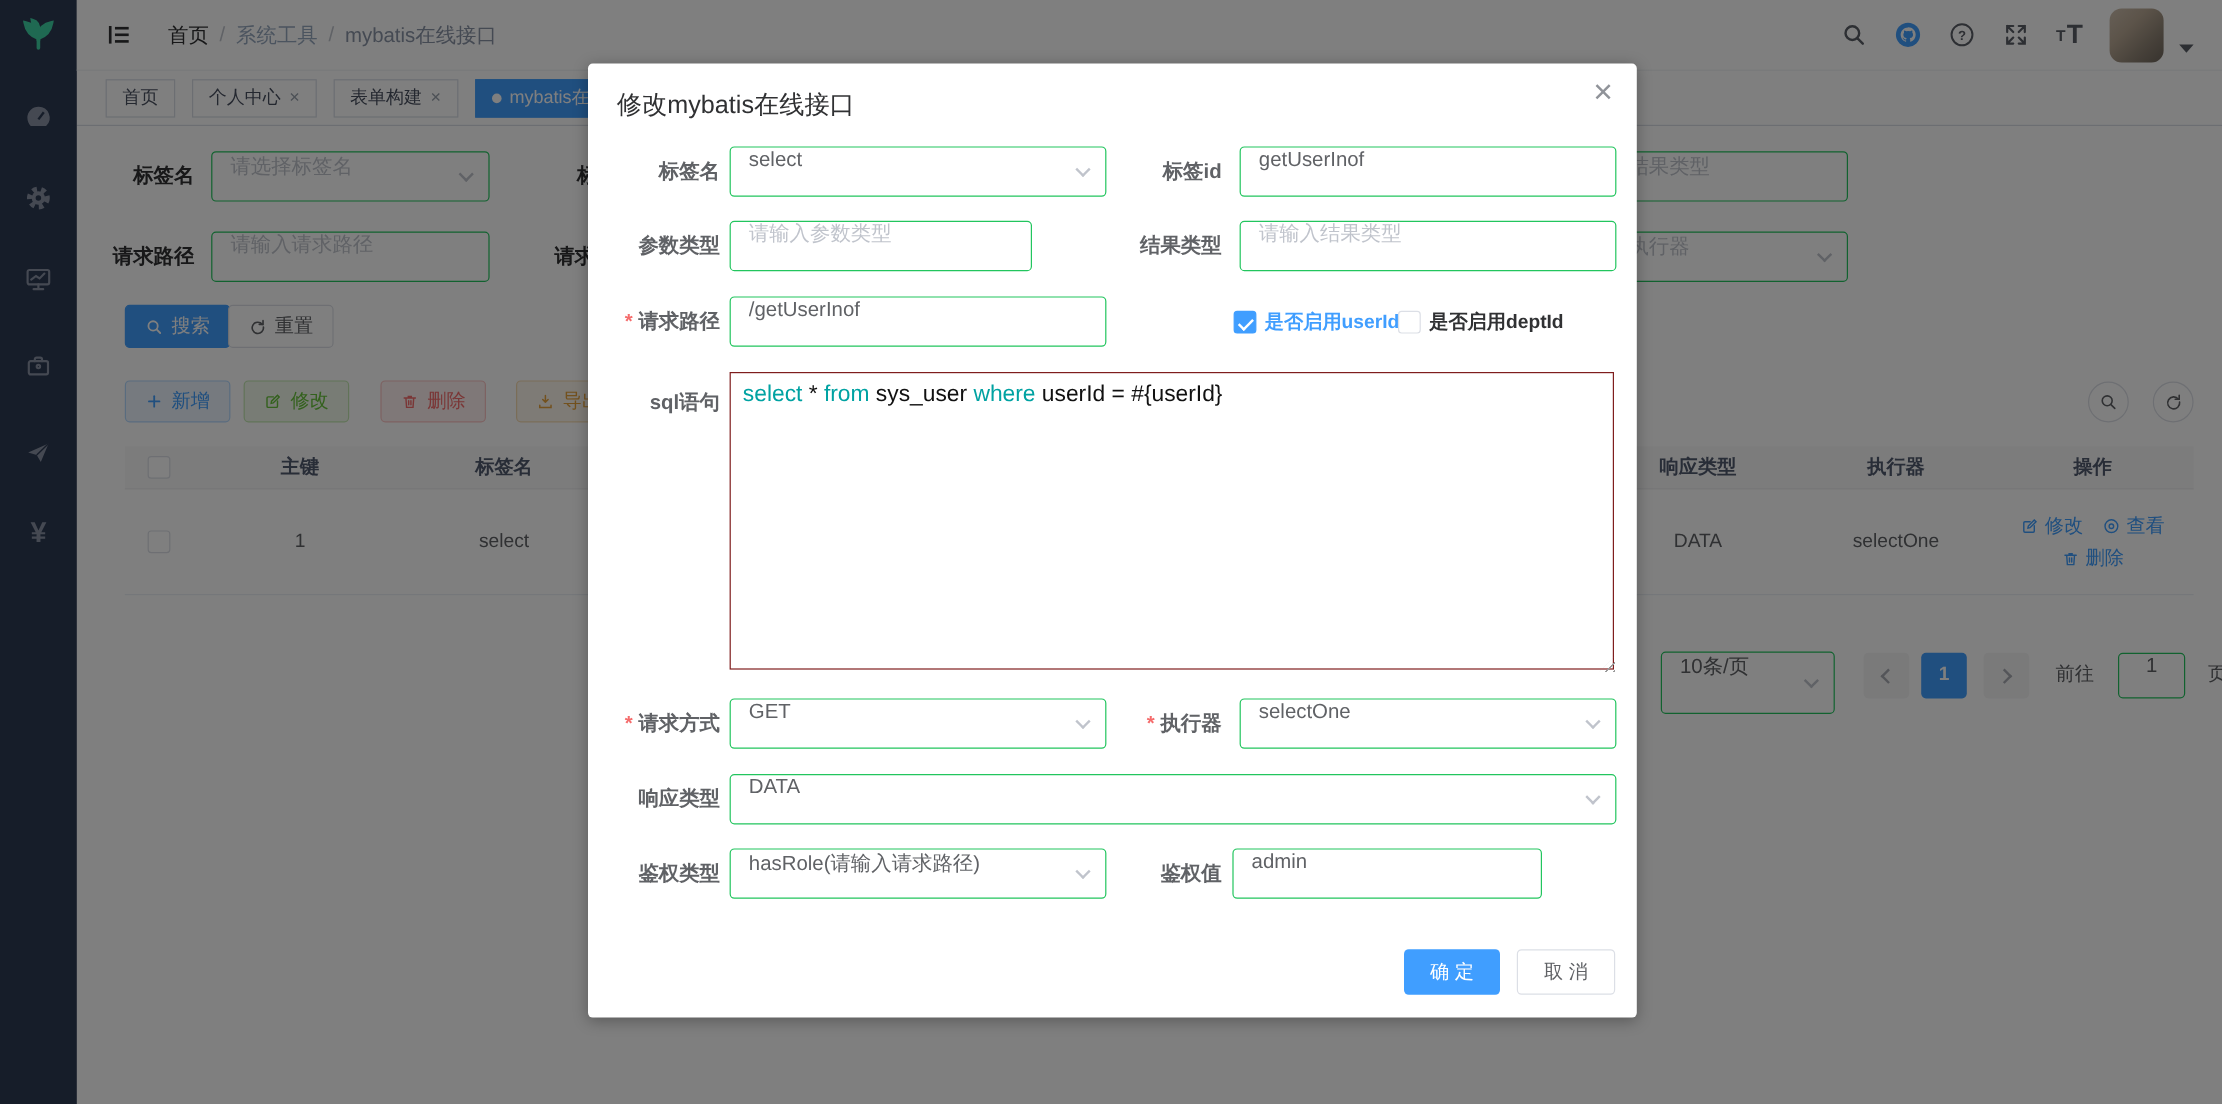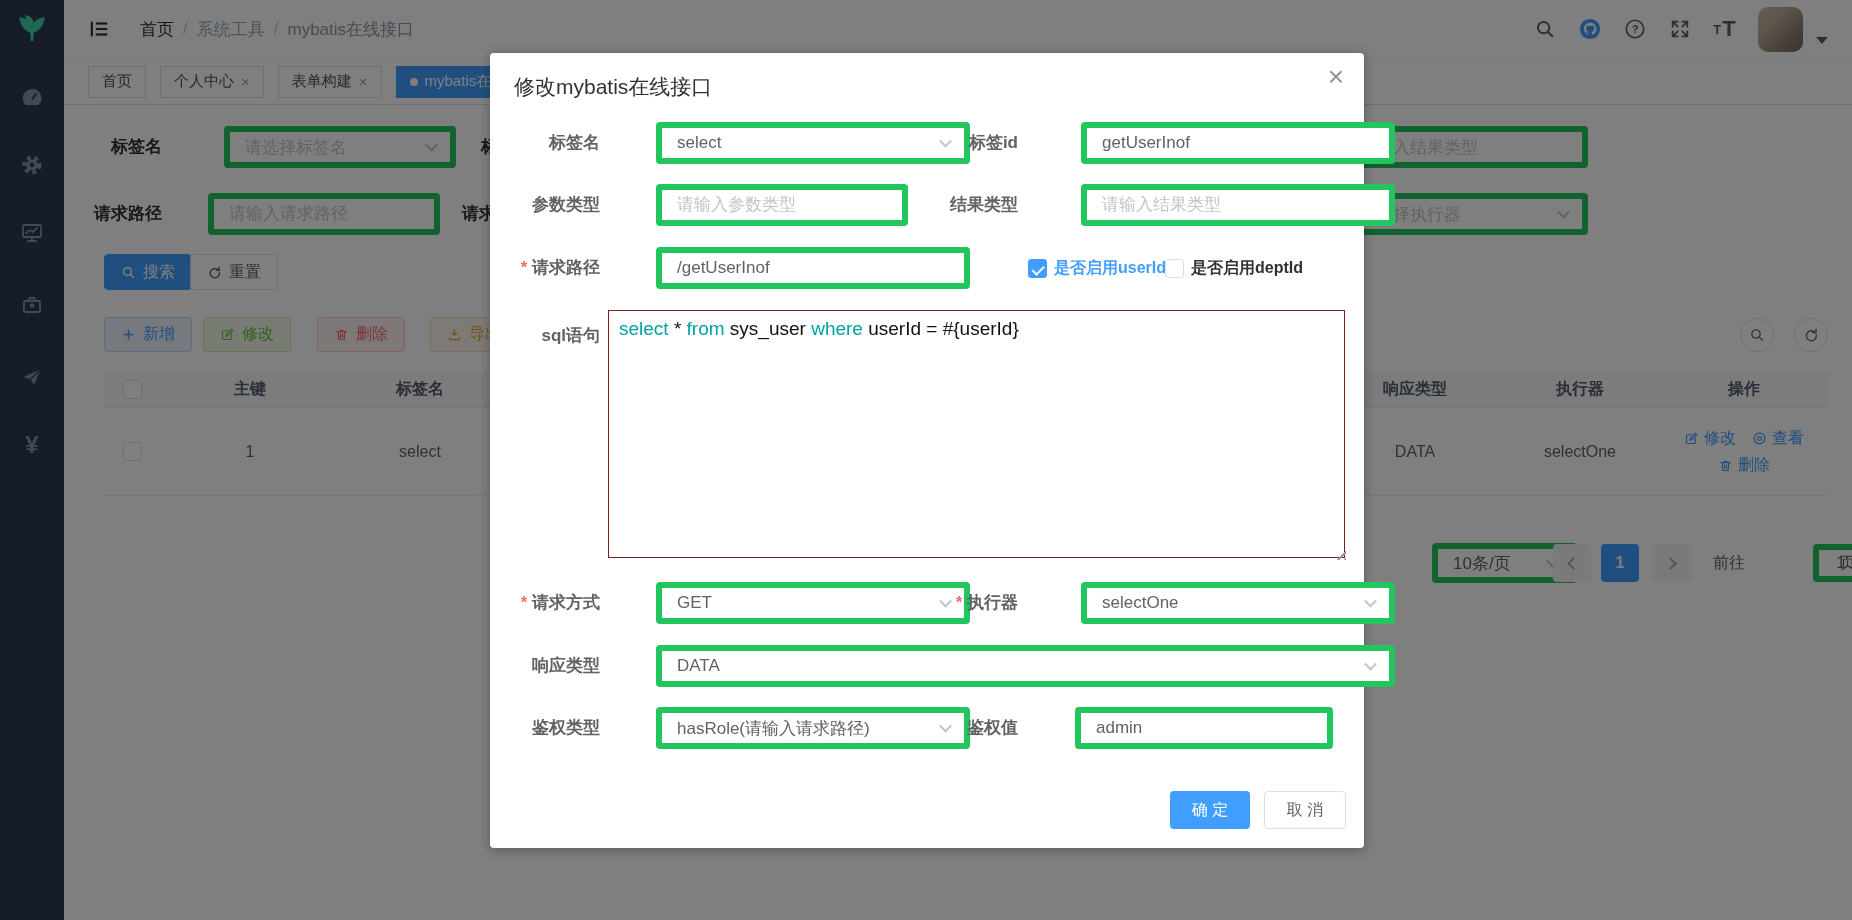--- a/index.html
+++ b/index.html
@@ -34,21 +34,21 @@
   .tabsbar{position:absolute;left:64px;top:59px;width:1788px;height:46px;background:#fff;border-bottom:1px solid #d8dce5;display:flex;align-items:center;gap:14px;padding-left:24px;z-index:4;}
   .tag{height:32px;display:flex;align-items:center;gap:7px;padding:0 13px;border:1px solid #d8dce5;background:#fff;color:#495060;font-size:15px;}
   .tag-close{color:#9aa2ad;font-size:15px;}
   .tag-close::before{content:'×';}
   .tag.active{background:#409EFF;border-color:#409EFF;color:#fff;}
   .tag.active .tag-close{color:#fff;}
   .tag-dot{width:8px;height:8px;border-radius:50%;background:#fff;display:inline-block;}
 
   
   .s-label{position:absolute;height:42px;line-height:42px;text-align:right;font-size:17px;font-weight:700;color:#303133;}
-  .fld{position:absolute;height:42px;border:6px solid #22c55e;border-radius:4px;background:#fff;display:flex;align-items:center;padding:0 15px;font-size:17px;color:#606266;margin-left:48px;}
+  .fld{position:absolute;height:42px;border:1px solid #22c55e;border-radius:4px;background:#fff;display:flex;align-items:flex-start;padding:0 15px;font-size:17px;color:#606266;}
   .fld input{border:none;outline:none;width:100%;font-size:17px;color:#606266;font-family:inherit;background:transparent;}
   .fld input::placeholder{color:#c0c4cc;}
   .ph{color:#c0c4cc;}
   .chev{position:absolute;right:14px;top:50%;width:9px;height:9px;border-right:2px solid #c0c4cc;border-bottom:2px solid #c0c4cc;transform:translateY(-70%) rotate(45deg);}
   .btn{position:absolute;height:36px;border-radius:4px;padding:0 16px;font-size:16px;display:inline-flex;align-items:center;gap:7px;border:1px solid #dcdfe6;background:#fff;color:#606266;cursor:pointer;white-space:nowrap;}
   .btn svg{width:15px;height:15px;}
   .btn-primary{background:#409EFF;border-color:#409EFF;color:#fff;}
   .btn-pl-primary{background:#ecf5ff;border-color:#b3d8ff;color:#409EFF;}
   .btn-pl-success{background:#f0f9eb;border-color:#c2e7b0;color:#67c23a;}
   .btn-pl-danger{background:#fef0f0;border-color:#fbc4c4;color:#f56c6c;}
@@ -65,21 +65,21 @@
   .t-row{display:flex;height:88px;align-items:center;color:#606266;border-bottom:1px solid #ebeef5;background:#fff;}
   .tc{text-align:center;flex:none;display:flex;align-items:center;justify-content:center;}
   .tc-cb{width:56px;}.tc-id{width:180px;}.tc-tag{width:160px;}.tc-mid{flex:1;}
   .tc-resp{width:170px;}.tc-exec{width:160px;}.tc-act{width:168px;}
   .act-cell{display:flex;flex-direction:column;gap:6px;align-items:center;}
   .act-line{display:flex;gap:16px;}
   .link{color:#409EFF;display:inline-flex;align-items:center;gap:5px;cursor:pointer;}
   .link svg{width:15px;height:15px;}
 
   
-  .pg-sel{left:1384px;top:543px;width:145px;height:40px;}
+  .pg-sel{left:1384px;top:543px;width:145px;height:52px;}
   .pg-btn{position:absolute;top:544px;width:38px;height:38px;border-radius:4px;background:#f4f4f5;display:flex;align-items:center;justify-content:center;}
   .pg-btn.cur{background:#409EFF;color:#fff;font-weight:700;font-size:16px;}
   .pchev{width:9px;height:9px;border-left:2px solid #a8abb2;border-bottom:2px solid #a8abb2;}
   .pchev.l{transform:rotate(45deg);margin-left:3px;}
   .pchev.r{transform:rotate(-135deg);margin-right:3px;}
   .pg-txt{position:absolute;top:543px;height:40px;line-height:40px;font-size:16px;color:#606266;}
   .pg-input{left:1765px;top:544px;width:56px;height:38px;justify-content:center;padding:0;}
   .pg-input input{text-align:center;}
 
   
@@ -223,21 +223,21 @@
     <span class="ph">请选择标签名</span>
       <span class="chev"></span>
   </div>
   <div class="s-label" style="left:430px;top:126px;width:100px">标签id</div>
   <div class="fld" style="left:545px;top:126px;width:250px"></div>
   <div class="fld" style="left:1290px;top:126px;width:250px">
     <span class="ph">请输入结果类型</span>
   </div>
 
   <div class="s-label" style="left:60px;top:193px;width:102px">请求路径</div>
-  <div class="fld" style="left:160px;top:193px;width:232px">
+  <div class="fld" style="left:176px;top:193px;width:232px">
     <input readonly="" placeholder="请输入请求路径" style="">
   </div>
   <div class="s-label" style="left:430px;top:193px;width:100px">请求方式</div>
   <div class="fld" style="left:545px;top:193px;width:250px"></div>
   <div class="fld" style="left:1290px;top:193px;width:250px">
     <span class="ph">请选择执行器</span>
       <span class="chev"></span>
   </div>
 
   <button class="btn btn-primary" style="left:104px;top:254px">

